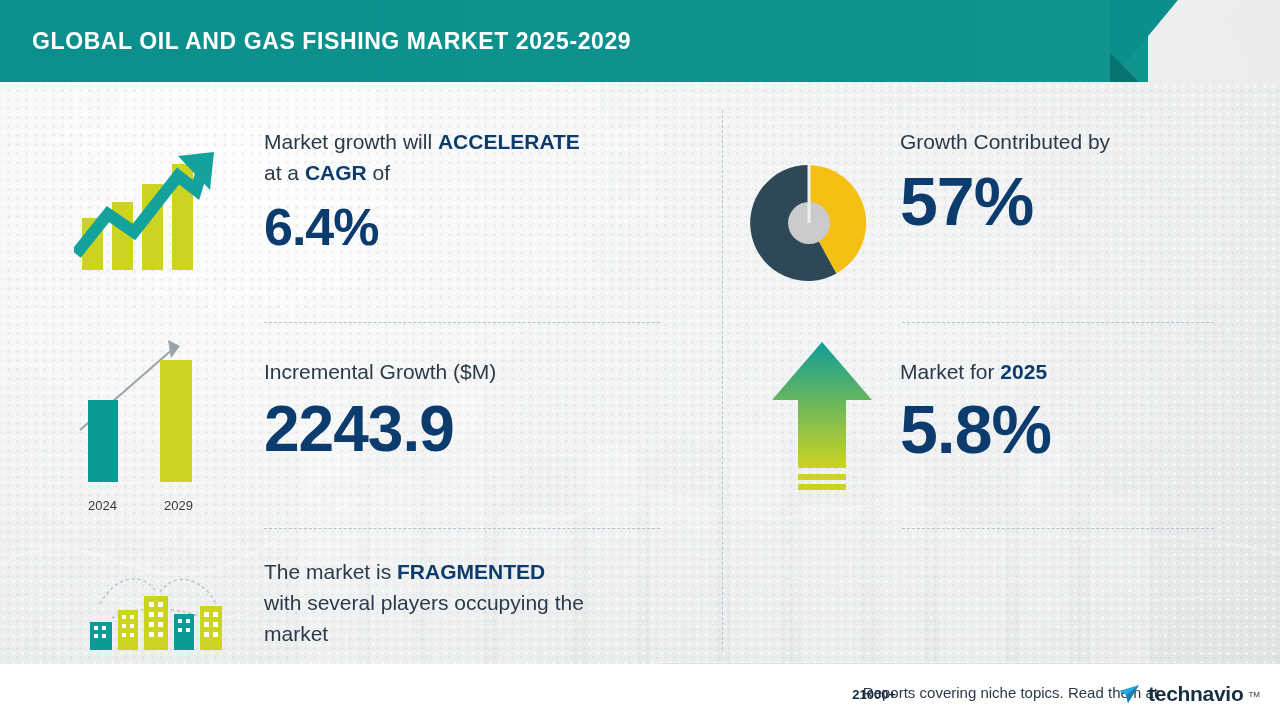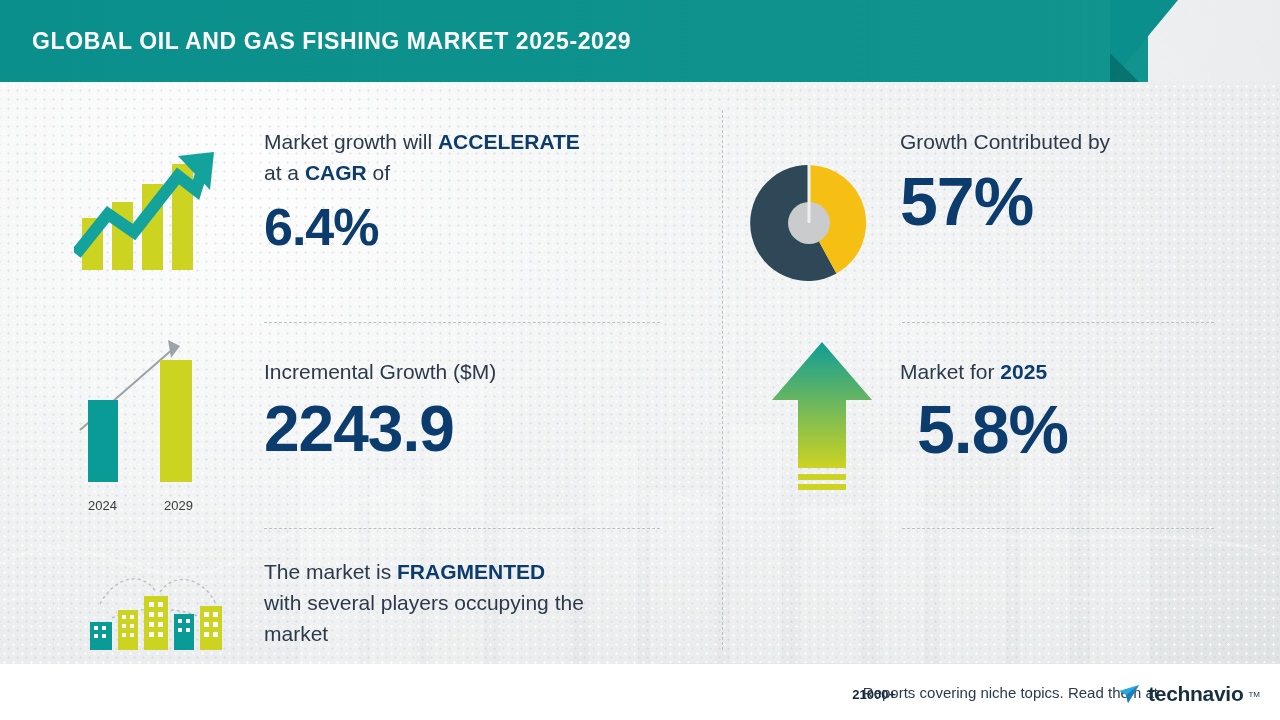--- a/index.html
+++ b/index.html
@@ -72,21 +72,21 @@
   
   .b-cagr{position:absolute;left:264px;top:126px;width:420px;}
   .b-cagr .bignum{font-size:52px;line-height:78px;}
   .b-inc{position:absolute;left:264px;top:356px;width:420px;}
   .b-inc .bignum{font-size:64px;line-height:84px;margin-top:0px;}
   .b-frag{position:absolute;left:264px;top:556px;width:430px;}
 
   .b-na{position:absolute;left:900px;top:126px;width:330px;}
   .b-na .bignum{font-size:68px;line-height:76px;margin-top:6px;}
   .b-gr{position:absolute;left:900px;top:356px;width:330px;}
-  .b-gr .bignum{font-size:68px;line-height:76px;margin-top:4px;margin-left:17px;}
+  .b-gr .bignum{font-size:68px;line-height:76px;margin-top:4px;}
 
   
   .ico{position:absolute;}
   .i-growth{left:74px;top:150px;}
   .i-bars{left:68px;top:330px;}
   .i-frag{left:78px;top:566px;}
   .i-donut{left:748px;top:162px;}
   .i-arrow{left:768px;top:338px;}
 
   .bar-label{

